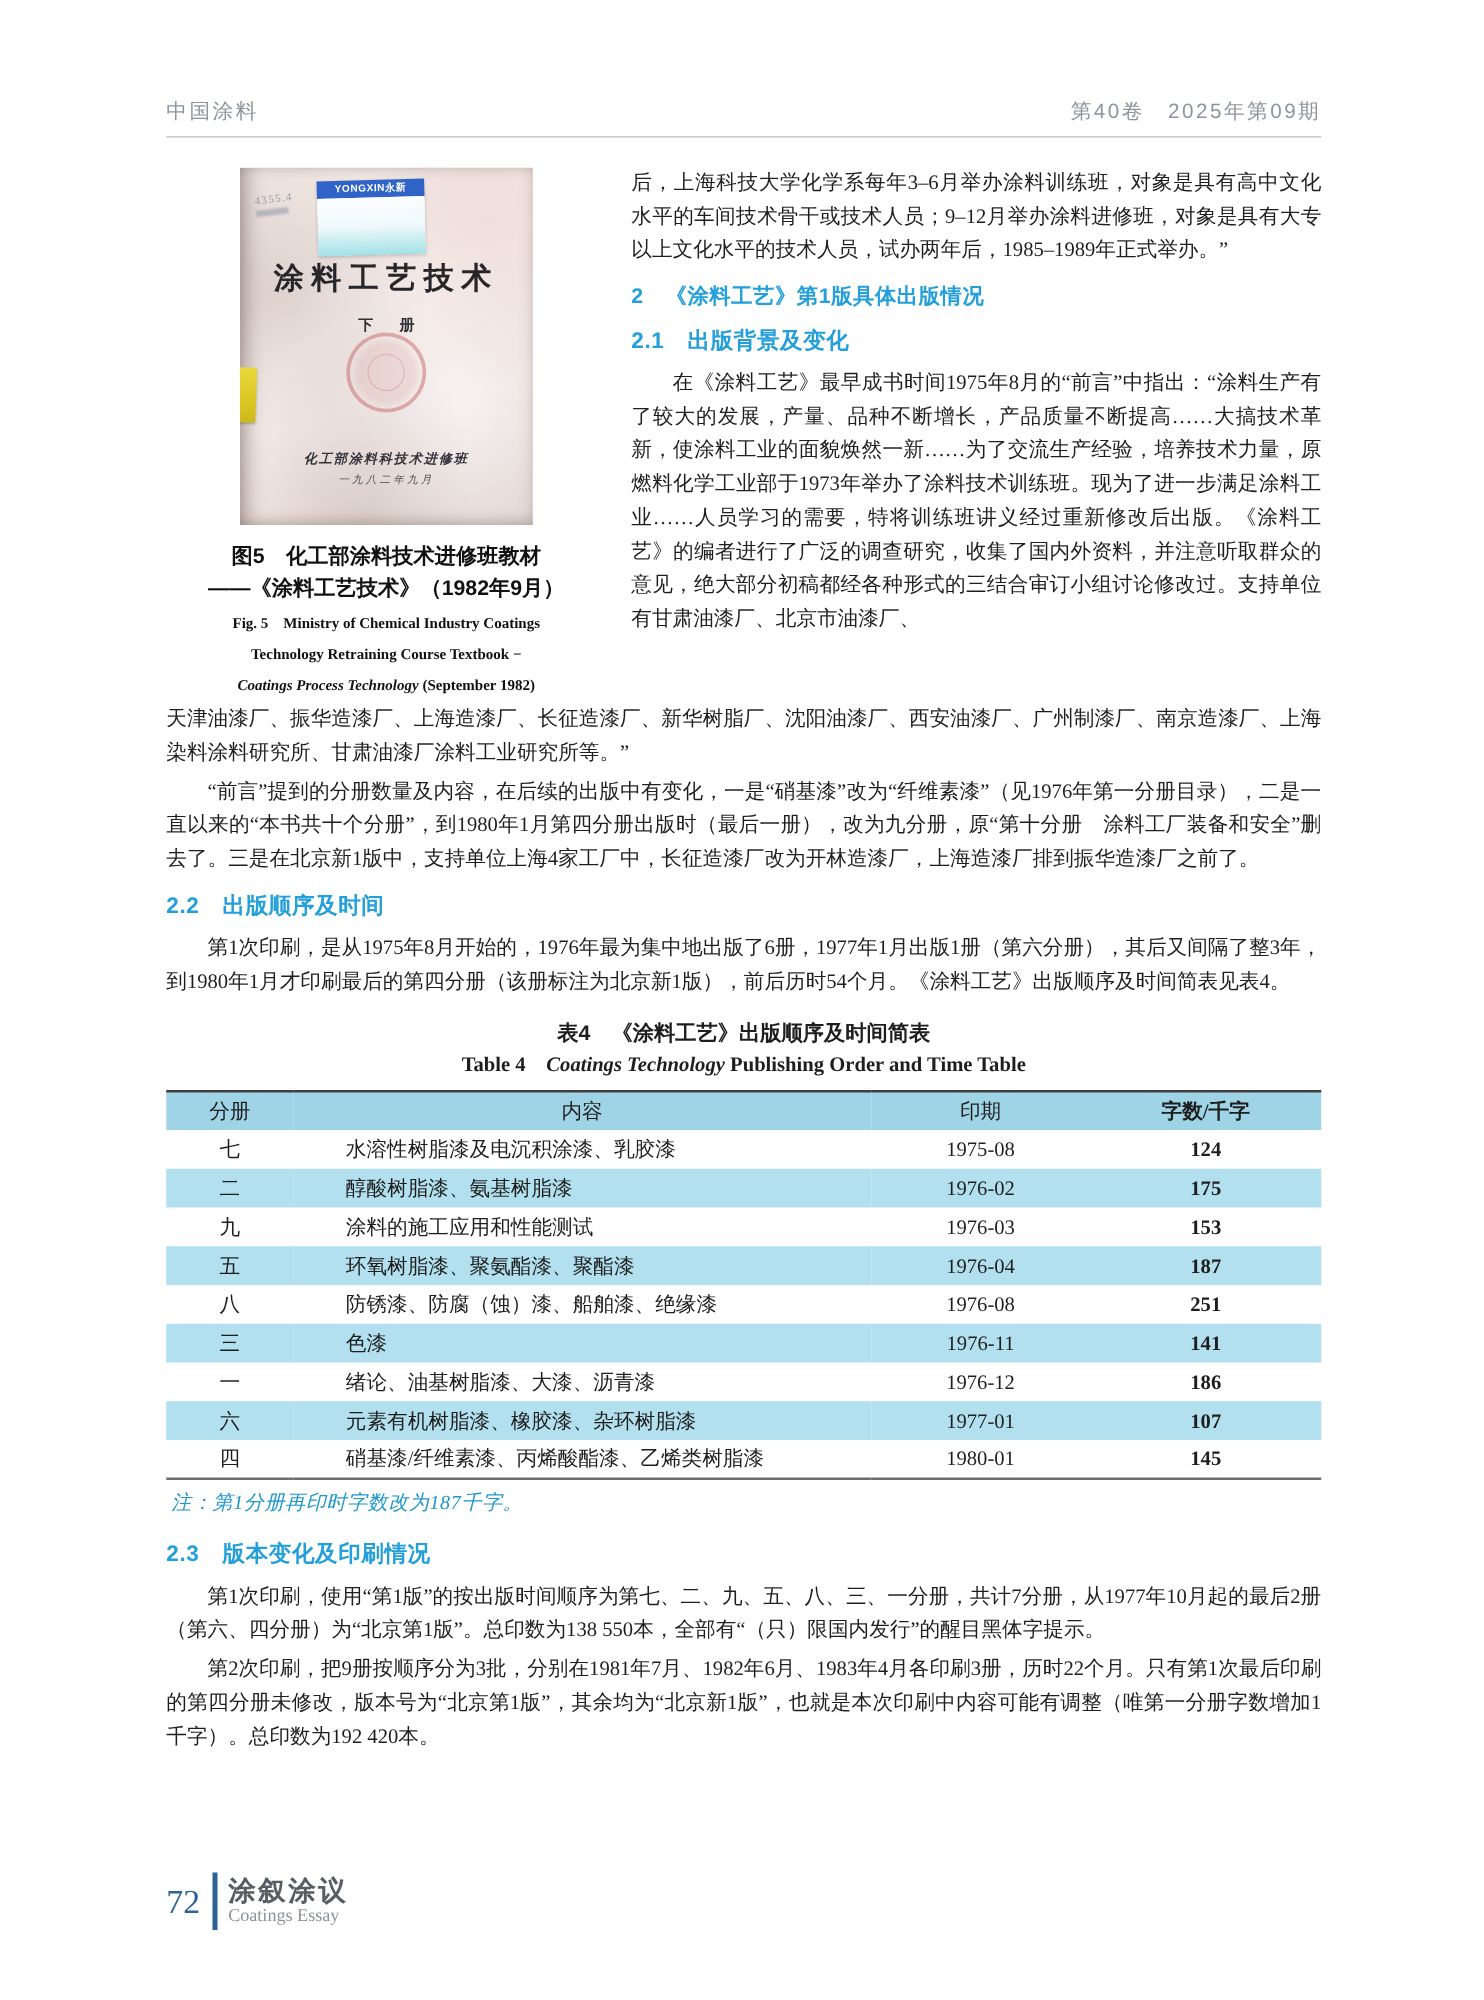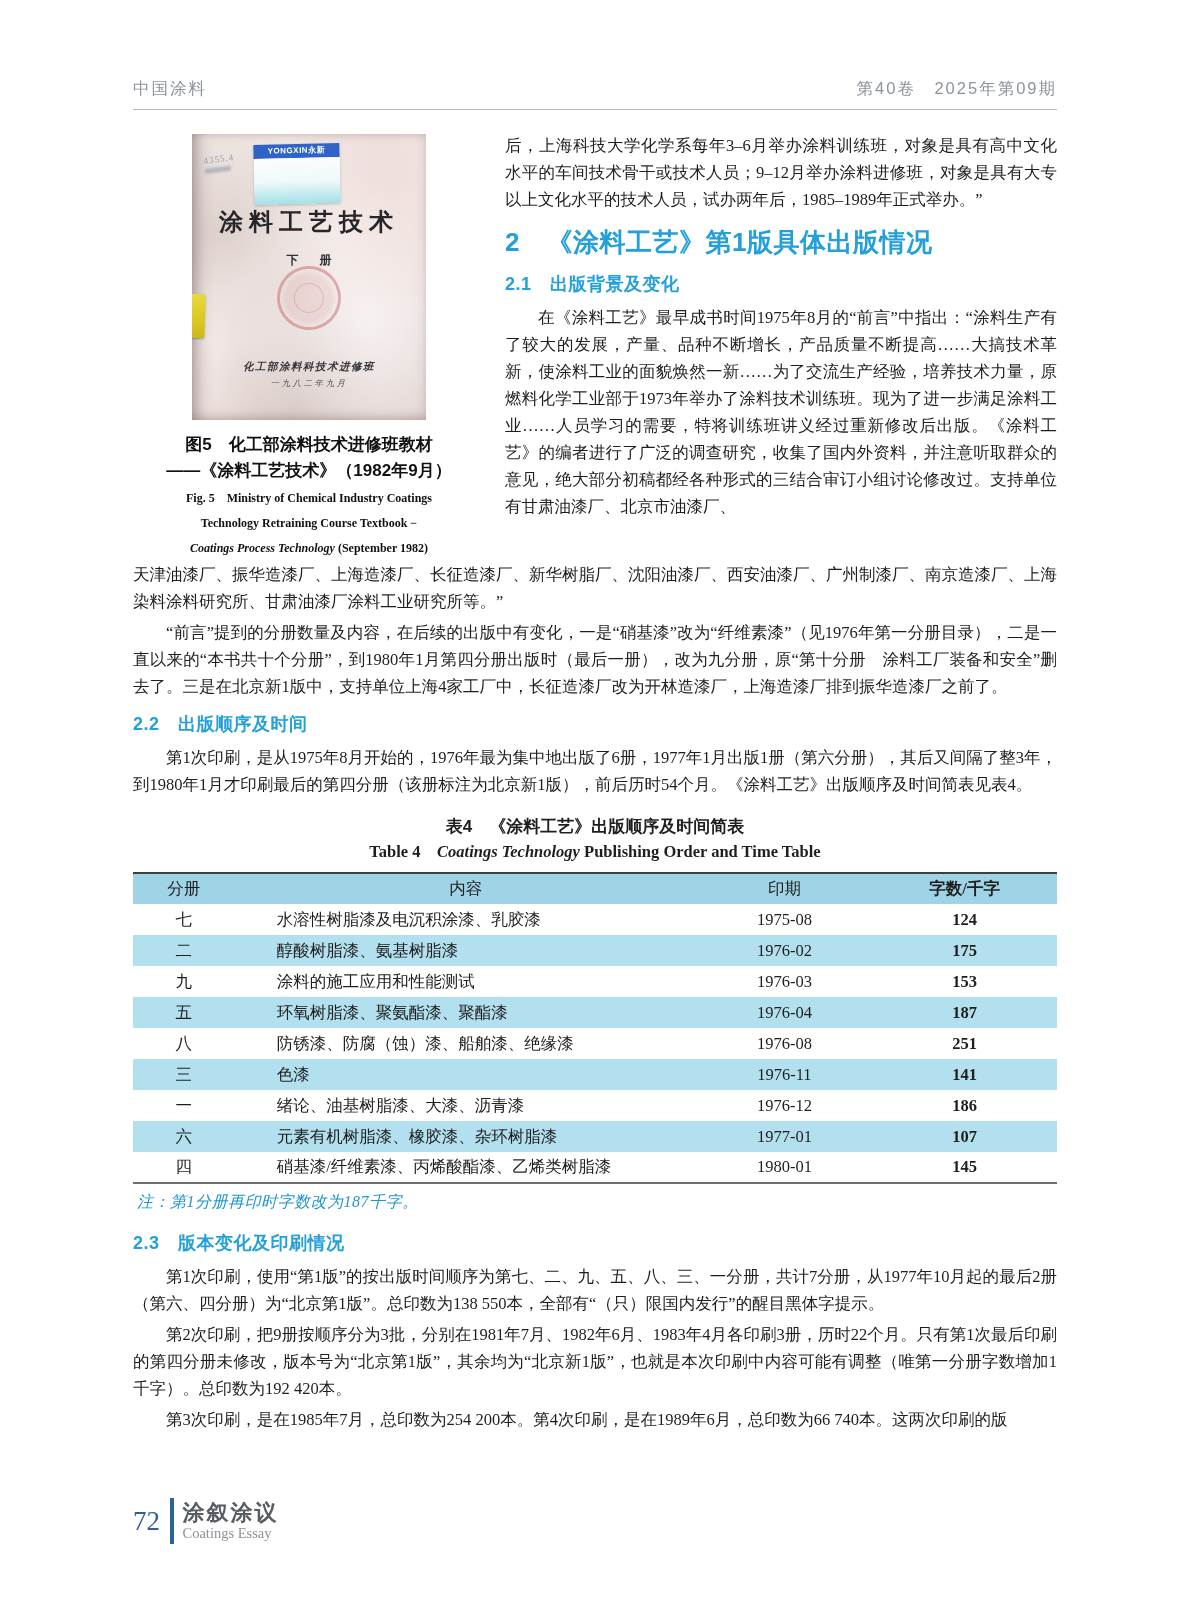--- a/index.html
+++ b/index.html
@@ -17,21 +17,21 @@
   
   .two-col { display:flex; gap:20px; margin-top:22px; }
   .fig-col { width:352px; flex:0 0 352px; text-align:center; }
   .text-col { flex:1; }
 
   p { font-size:16.5px; line-height:27px; text-align:justify; margin:0 0 4px 0; }
   p.indent { text-indent:2em; }
   p.noindent { text-indent:0; }
 
   h2 { font-family:"Liberation Sans","DejaVu Sans",sans-serif; color:var(--accent,#239fd9);
-       font-size:26px; font-weight:bold; margin:12px 0 8px 0; letter-spacing:0.5px; }
+       font-size:17px; font-weight:bold; margin:12px 0 8px 0; letter-spacing:0.5px; }
   h3 { font-family:"Liberation Sans","DejaVu Sans",sans-serif; color:var(--accent,#239fd9);
        font-size:18px; font-weight:bold; margin:12px 0 8px 0; letter-spacing:0.5px; }
 
   
   .cover { position:relative; width:234px; height:286px; margin:2px auto 12px auto; overflow:hidden;
     background:
       radial-gradient(ellipse at 12% 35%, rgba(175,150,145,0.30), transparent 42%),
       radial-gradient(ellipse at 85% 15%, rgba(225,180,175,0.25), transparent 40%),
       radial-gradient(ellipse at 75% 65%, rgba(255,255,255,0.55), transparent 55%),
       radial-gradient(ellipse at 45% 95%, rgba(165,145,140,0.25), transparent 45%),
@@ -226,21 +226,20 @@
             <td class="c3">145</td>
           </tr>
         </tbody>
     </table>
 
     <div class="note">注：第1分册再印时字数改为187千字。</div>
 
     <h3>2.3　版本变化及印刷情况</h3>
     <p class="indent">第1次印刷，使用“第1版”的按出版时间顺序为第七、二、九、五、八、三、一分册，共计7分册，从1977年10月起的最后2册（第六、四分册）为“北京第1版”。总印数为138 550本，全部有“（只）限国内发行”的醒目黑体字提示。</p>
     <p class="indent">第2次印刷，把9册按顺序分为3批，分别在1981年7月、1982年6月、1983年4月各印刷3册，历时22个月。只有第1次最后印刷的第四分册未修改，版本号为“北京第1版”，其余均为“北京新1版”，也就是本次印刷中内容可能有调整（唯第一分册字数增加1千字）。总印数为192 420本。</p>
-    <p class="indent">第3次印刷，是在1985年7月，总印数为254 200本。第4次印刷，是在1989年6月，总印数为66 740本。这两次印刷的版</p>
 
   </div>
 
   <div class="footer">
     <span class="pageno">72</span>
     <span class="fbar"></span>
     <span class="fcol">
       <span class="fcn">涂叙涂议</span>
       <span class="fen">Coatings Essay</span>
     </span>

